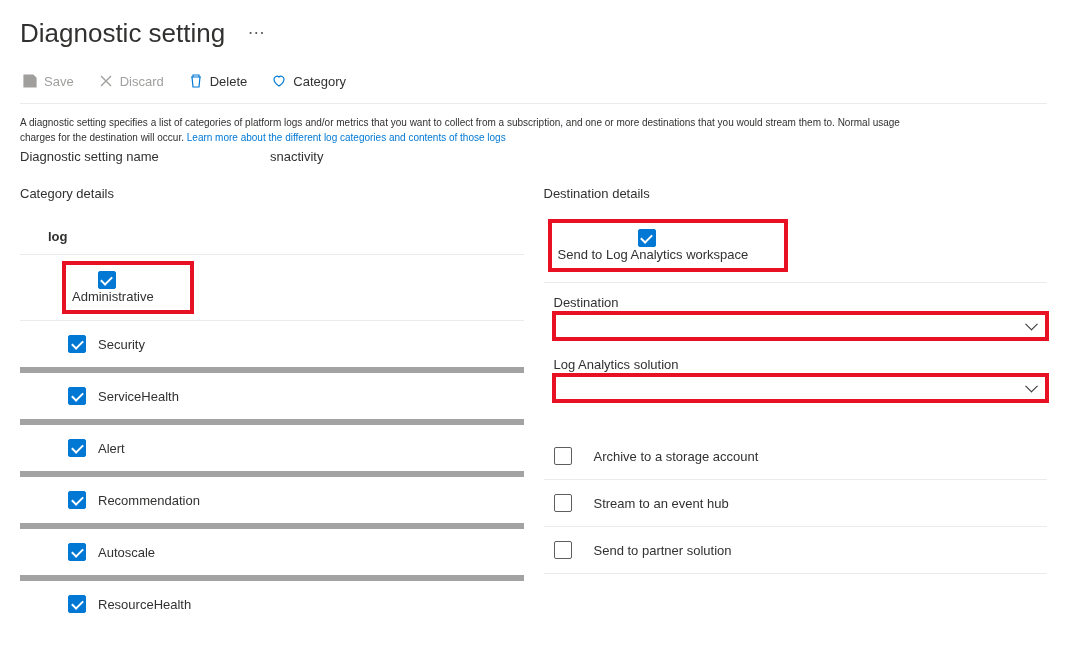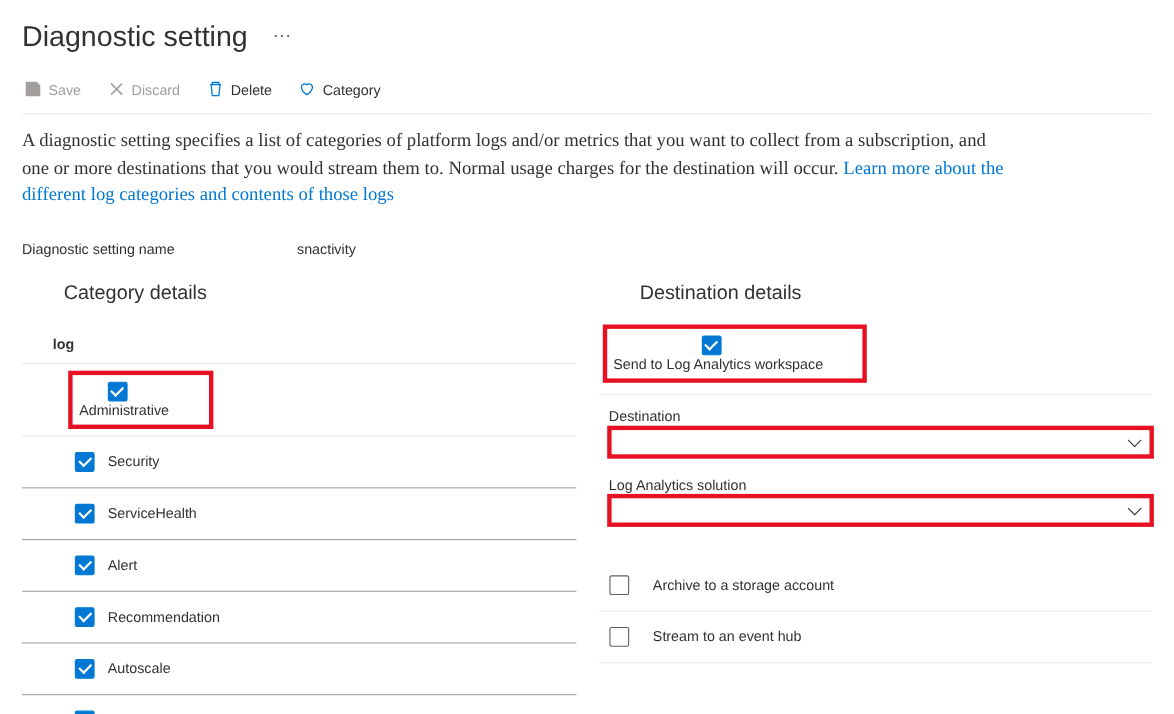--- a/index.html
+++ b/index.html
@@ -44,57 +44,55 @@
     }
     .toolbar-btn.disabled { color: #a19f9d; cursor: default; }
     .toolbar-btn.disabled svg { stroke: #a19f9d; fill: #a19f9d; }
     .toolbar-btn svg { width: 16px; height: 16px; }
     .divider-line {
       border: none;
       border-top: 1px solid #edebe9;
       margin: 0 0 12px 0;
     }
     .description {
-      font-size: 17px;
+      font-size: 10px;
       color: #323130;
       line-height: 1.45;
-      margin-bottom: 29px;
+      margin-bottom: 4px;
       max-width: 900px;
-      font-family: Liberation Serif, serif;
     }
     .description a { color: #0078d4; text-decoration: none; }
     .setting-name-row {
       display: flex;
       align-items: center;
       margin-bottom: 22px;
     }
     .setting-name-label { width: 250px; }
     .setting-name-value { }
     .columns {
       display: flex;
       gap: 20px;
     }
     .col { flex: 1; min-width: 0; }
     .col-header {
-      font-size: 18px;
+      font-size: 13px;
       color: #323130;
       margin-bottom: 18px;
-      margin-left: 38px;
     }
     .log-header {
       font-weight: 600;
       padding: 10px 0 10px 28px;
       border-bottom: 1px solid #edebe9;
     }
     .cat-list { }
     .cat-item {
       display: flex;
       align-items: center;
       padding: 14px 0 14px 48px;
-      border-bottom: 1px solid #a3a3a3;
+      border-bottom: 6px solid #a3a3a3;
     }
     .cat-item.last { border-bottom: none; }
     .chk {
       width: 18px; height: 18px;
       border: 1px solid #605e5c;
       border-radius: 2px;
       display: inline-flex;
       align-items: center; justify-content: center;
       margin-right: 12px;
       flex-shrink: 0;
@@ -276,15 +274,19 @@
     <div style="height:14px"></div>
 
     <div class="dest-item">
       <span class="chk"></span>
       <span>Archive to a storage account</span>
     </div>
     <div class="dest-item">
       <span class="chk"></span>
       <span>Stream to an event hub</span>
     </div>
+    <div class="dest-item">
+      <span class="chk"></span>
+      <span>Send to partner solution</span>
+    </div>
   </div>
 
 </div>
 
 </body></html>

